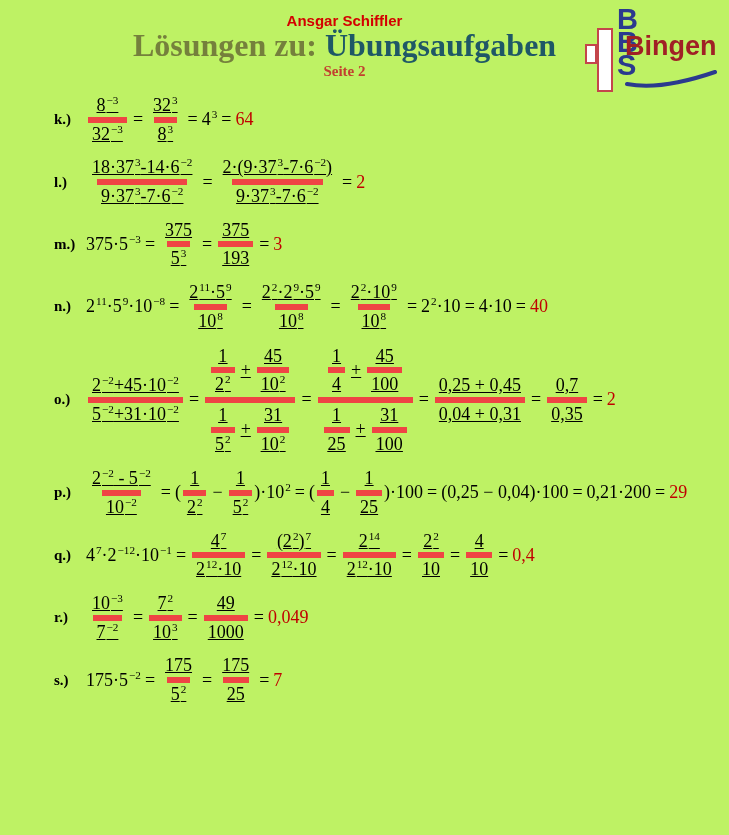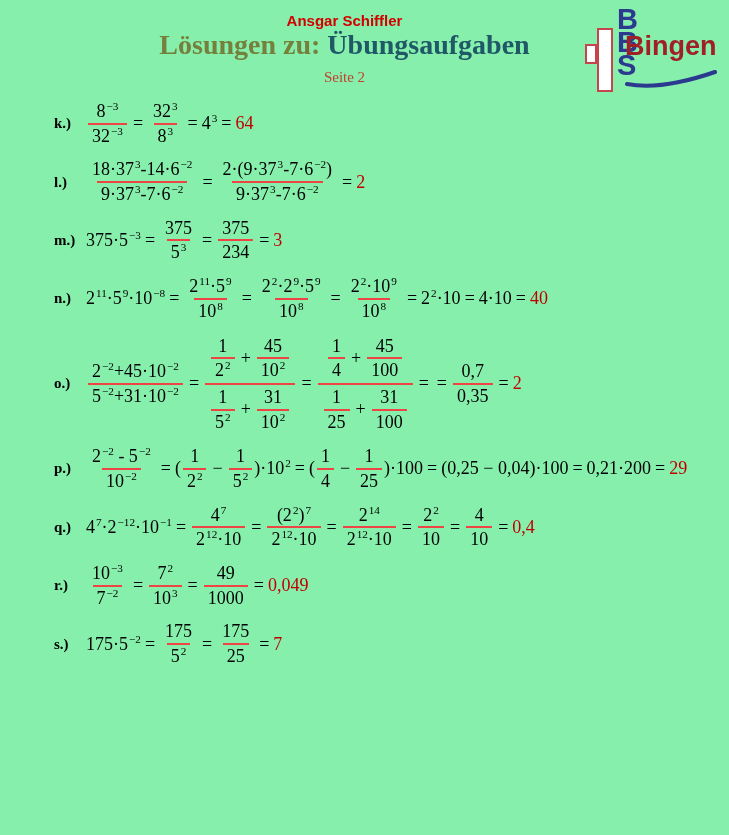--- a/index.html
+++ b/index.html
@@ -1,36 +1,36 @@
 <!DOCTYPE html>
 <html style="--author_red: #d40000; --title_olive: #75803c; --title_teal: #1f5866; --page_red: #c2402f; --result_red: #c00000; --logo_blue: #2b3a8e; --logo_red: #a02025; --tower_red: #c4454b;"><head>
 <meta charset="utf-8">
 <style>
   * { margin:0; padding:0; box-sizing:border-box; }
   html,body { background:#fff; }
   .page {
     position:relative;
     width:729px; height:835px;
-    background:#86efac;
+    background:#bef264;
     overflow:hidden;
     font-family:"Liberation Serif", serif;
     color:#000;
   }
   
   .header { text-align:center; padding-top:12px; padding-right:40px; }
   .author {
     font-family:"Liberation Sans", sans-serif;
     font-weight:bold; font-size:15px;
     color:var(--author_red, #d40000);
   }
-  .title-line1 { font-size:28px; font-weight:bold; line-height:32px; }
+  .title-line1 { font-size:32px; font-weight:bold; line-height:32px; }
   .title-line1 .olive { color:var(--title_olive, #75803c); white-space:pre; }
   .title-line1 .teal  { color:var(--title_teal, #1f5866); }
   .title-line2 { font-size:27px; font-weight:bold; line-height:30px; color:var(--title_teal, #1f5866); }
-  .seite { font-size:15px; font-weight:normal; color:var(--page_red, #c2402f); margin-top:8px; }
+  .seite { font-size:15px; font-weight:bold; color:var(--page_red, #c2402f); margin-top:2px; }
 
   
   .logo { position:absolute; top:8px; right:8px; width:138px; height:102px; }
   .tower { position:absolute; left:2px; top:20px; width:32px; height:72px; }
   .t-small { position:absolute; left:0; top:16px; width:12px; height:20px; border:2px solid var(--tower_red, #c4454b); background:#fff; }
   .t-tall  { position:absolute; left:12px; top:0; width:16px; height:64px; border:2px solid var(--tower_red, #c4454b); background:#fff; }
   .letters {
     position:absolute; left:34px; top:0;
     display:flex; flex-direction:column;
     font-family:"Liberation Sans", sans-serif;
@@ -51,23 +51,23 @@
     display:flex; align-items:center;
     padding-left:54px; margin-bottom:11px;
     font-size:18px; white-space:nowrap;
   }
   .mlabel { font-weight:bold; font-size:15px; width:32px; flex:none; }
   .mexpr { display:flex; align-items:center; }
   .tok { white-space:pre; }
   .tok sup { font-size:0.62em; line-height:0; margin-left:1px; }
   .op { margin:0 4px; white-space:pre; }
   .red { color:var(--result_red, #c00000); }
-  .frac { display:inline-flex; flex-direction:column; align-items:center; margin:0 2px; }
+  .frac { display:inline-flex; flex-direction:column; align-items:center; margin:0 2px;text-decoration:underline; }
   .num, .den { display:inline-flex; align-items:center; justify-content:center; padding:1px 4px; line-height:1.15; }
-  .den { border-top:2px solid #ef4444; }
+  .den { border-top:6px solid #ef4444; }
 </style>
 </head>
 <body>
 
 <div class="page">
 
   <div class="header">
     <div class="author">Ansgar Schiffler</div>
     <div class="title-line1">
       <span class="olive">Lösungen zu: </span><span class="teal">Übungsaufgaben</span>
@@ -159,21 +159,21 @@
             <span class="den">
               <span class="tok">5<sup>3</sup></span>
             </span>
           </span>
           <span class="op">=</span>
           <span class="frac">
             <span class="num">
               <span class="tok">375</span>
             </span>
             <span class="den">
-              <span class="tok">234</span>
+              <span class="tok">193</span>
             </span>
           </span>
           <span class="op">=</span>
           <span class="tok red">3</span>
         </span>
       </div>
       <div class="mline">
         <span class="mlabel">n.)</span>
         <span class="mexpr">
           <span class="tok">2<sup>11</sup></span>
@@ -308,20 +308,28 @@
                 <span class="num">
                   <span class="tok">31</span>
                 </span>
                 <span class="den">
                   <span class="tok">100</span>
                 </span>
               </span>
             </span>
           </span>
           <span class="op">=</span>
+          <span class="frac">
+            <span class="num">
+              <span class="tok">0,25 + 0,45</span>
+            </span>
+            <span class="den">
+              <span class="tok">0,04 + 0,31</span>
+            </span>
+          </span>
           <span class="op">=</span>
           <span class="frac">
             <span class="num">
               <span class="tok">0,7</span>
             </span>
             <span class="den">
               <span class="tok">0,35</span>
             </span>
           </span>
           <span class="op">=</span>

